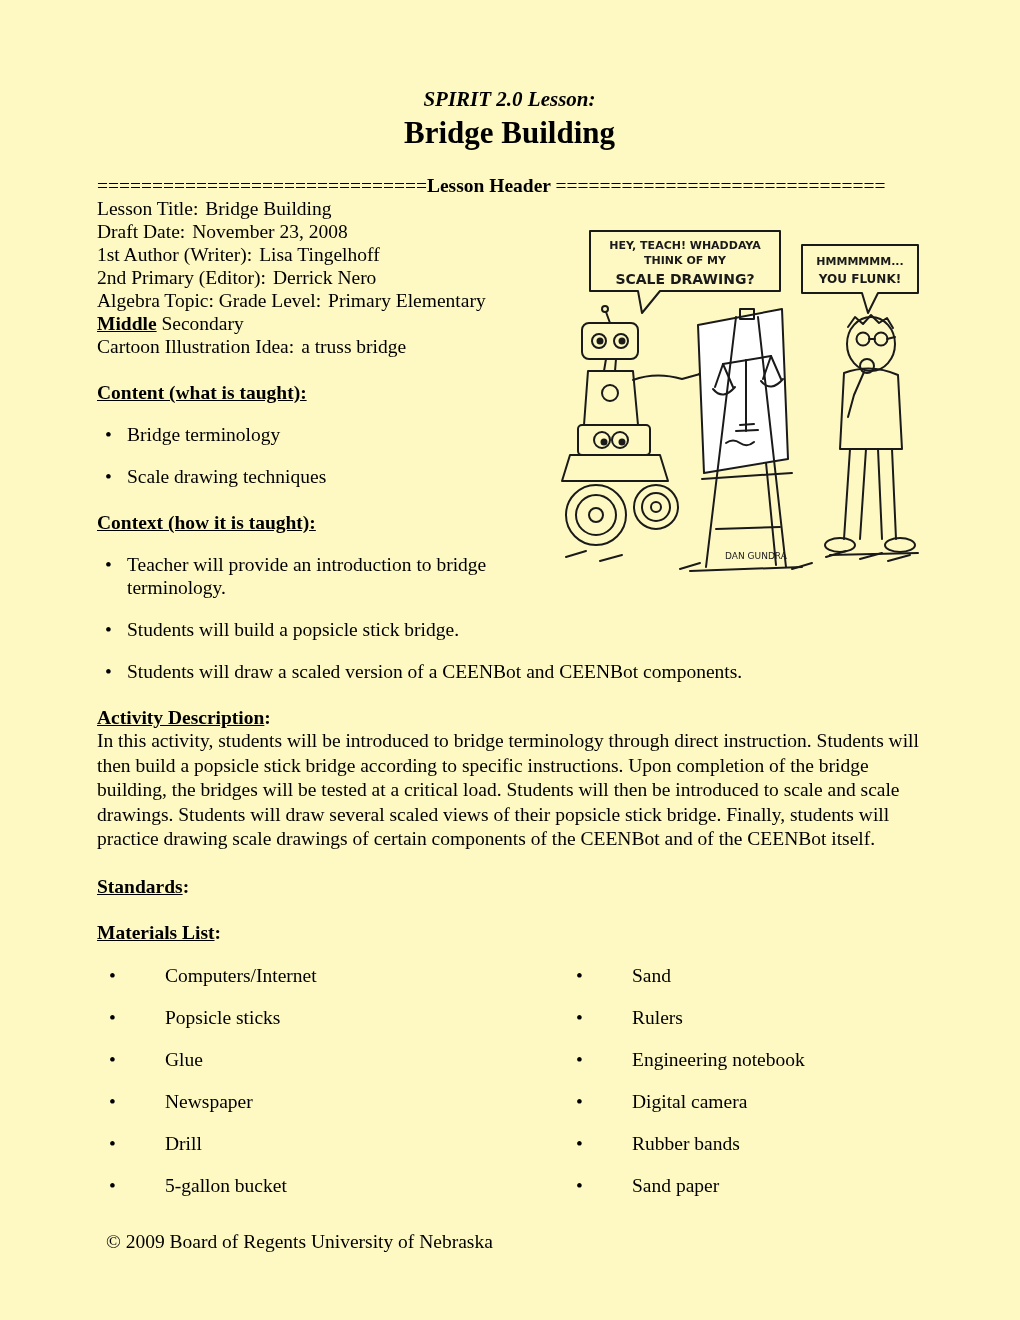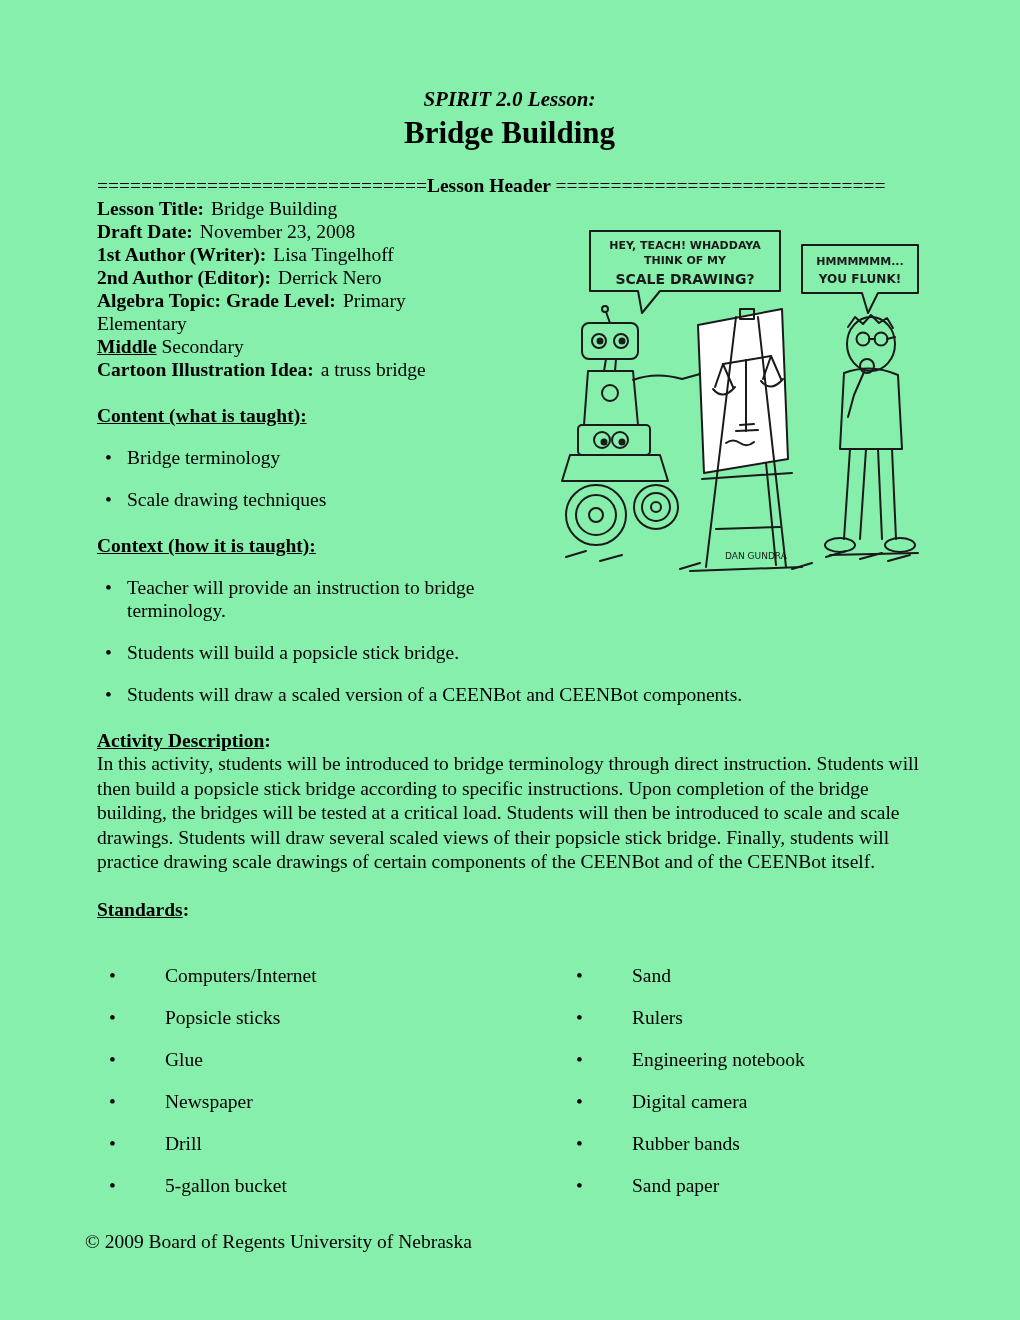--- a/index.html
+++ b/index.html
@@ -1,46 +1,46 @@
 <!DOCTYPE html>
 <html><head>
 <meta charset="utf-8">
 <style>
   html,body{margin:0;padding:0;background:#ffffff;}
   .page{
     position:relative;
     width:1020px;height:1320px;
-    background:#86efac;color:#000000;
+    background:#fef9c3;color:#000000;
     font-family:"Liberation Serif","DejaVu Serif",serif;
     font-size:19.5px;line-height:23px;
     padding:86px 98px 0 97px;
     box-sizing:border-box;
     overflow:hidden;
   }
   .kicker{text-align:center;font-weight:bold;font-style:italic;font-size:21px;line-height:26px;}
   .title{text-align:center;font-weight:bold;font-size:31px;line-height:38px;margin:2px 0 22px 0;}
   .divider{white-space:nowrap;overflow:hidden;}
   .divider .dlabel{font-weight:bold;}
   .cartoon{float:right;width:392px;height:398px;margin:30px 0 10px 36px;padding:0;}
-  .lbl{font-weight:bold;}
+  .lbl{font-weight:normal;}
   .val{padding-left:7px;}
   .bu{font-weight:bold;text-decoration:underline;}
   .section{margin-top:23px;}
   .shead .hu{font-weight:bold;text-decoration:underline;}
   .shead .colon{font-weight:bold;}
   ul.bullets{list-style:none;margin:1px 0 0 0;padding:0;}
   ul.bullets li{position:relative;padding-left:30px;margin-top:19px;}
   ul.bullets li::before{content:"\2022";position:absolute;left:8px;top:0;}
   ul.mat li{padding-left:68px;}
   ul.mat li::before{left:12px;}
   .materials-cols{display:flex;gap:30px;}
   .materials-cols ul.colL{width:437px;flex:none;}
   .materials-cols ul.colR{flex:1;}
   .activity-body{line-height:24.5px;}
-  .footer{position:absolute;left:85px;top:1230px;}
+  .footer{position:absolute;left:106px;top:1230px;}
   svg text{user-select:none;}
 </style>
 </head>
 <body>
 
 <div class="page">
 
   <div class="kicker">SPIRIT 2.0 Lesson:</div>
   <div class="title">Bridge Building</div>
 
@@ -125,53 +125,54 @@
         <text x="330" y="56" font-size="12">YOU FLUNK!</text>
         <text x="226" y="332" font-size="9" font-weight="400">DAN GUNDRA</text>
       </g>
     </svg>
   </figure>
 
   <div class="meta">
     <div class="line"><span class="lbl">Lesson Title:</span><span class="val">Bridge Building</span></div>
     <div class="line"><span class="lbl">Draft Date:</span><span class="val">November 23, 2008</span></div>
     <div class="line"><span class="lbl">1st Author (Writer):</span><span class="val">Lisa Tingelhoff</span></div>
-    <div class="line"><span class="lbl">2nd Author (Editor):</span><span class="val">Derrick Nero</span></div>
+    <div class="line"><span class="lbl">2nd Primary (Editor):</span><span class="val">Derrick Nero</span></div>
     <div class="line"><span class="lbl">Algebra Topic:</span> <span class="lbl">Grade Level:</span><span class="val">Primary Elementary</span></div>
     <div class="line"><span class="bu">Middle</span> <span>Secondary</span></div>
     <div class="line"><span class="lbl">Cartoon Illustration Idea:</span><span class="val">a truss bridge</span></div>
   </div>
 
   <div class="section">
     <div class="shead"><span class="hu">Content (what is taught): </span></div>
     <ul class="bullets">
       <li>Bridge terminology</li>
       <li>Scale drawing techniques</li>
     </ul>
   </div>
 
   <div class="section">
     <div class="shead"><span class="hu">Context (how it is taught):</span></div>
     <ul class="bullets">
-      <li>Teacher will provide an instruction to bridge terminology.</li>
+      <li>Teacher will provide an introduction to bridge terminology.</li>
       <li>Students will build a popsicle stick bridge.</li>
       <li>Students will draw a scaled version of a CEENBot and CEENBot components.</li>
     </ul>
   </div>
 
   <div class="section">
     <div class="shead"><span class="hu">Activity Description</span><span class="colon">:</span></div>
     <div class="activity-body">In this activity, students will be introduced to bridge terminology through direct instruction. Students will then build a popsicle stick bridge according to specific instructions. Upon completion of the bridge building, the bridges will be tested at a critical load. Students will then be introduced to scale and scale drawings. Students will draw several scaled views of their popsicle stick bridge. Finally, students will practice drawing scale drawings of certain components of the CEENBot and of the CEENBot itself.</div>
   </div>
 
   <div class="section">
     <div class="shead"><span class="hu">Standards</span><span class="colon">:</span></div>
   </div>
 
   <div class="section">
+    <div class="shead"><span class="hu">Materials List</span><span class="colon">:</span></div>
     <div class="materials-cols">
       <ul class="bullets mat colL">
         <li>Computers/Internet</li>
         <li>Popsicle sticks</li>
         <li>Glue</li>
         <li>Newspaper</li>
         <li>Drill</li>
         <li>5-gallon bucket</li>
       </ul>
       <ul class="bullets mat colR">

